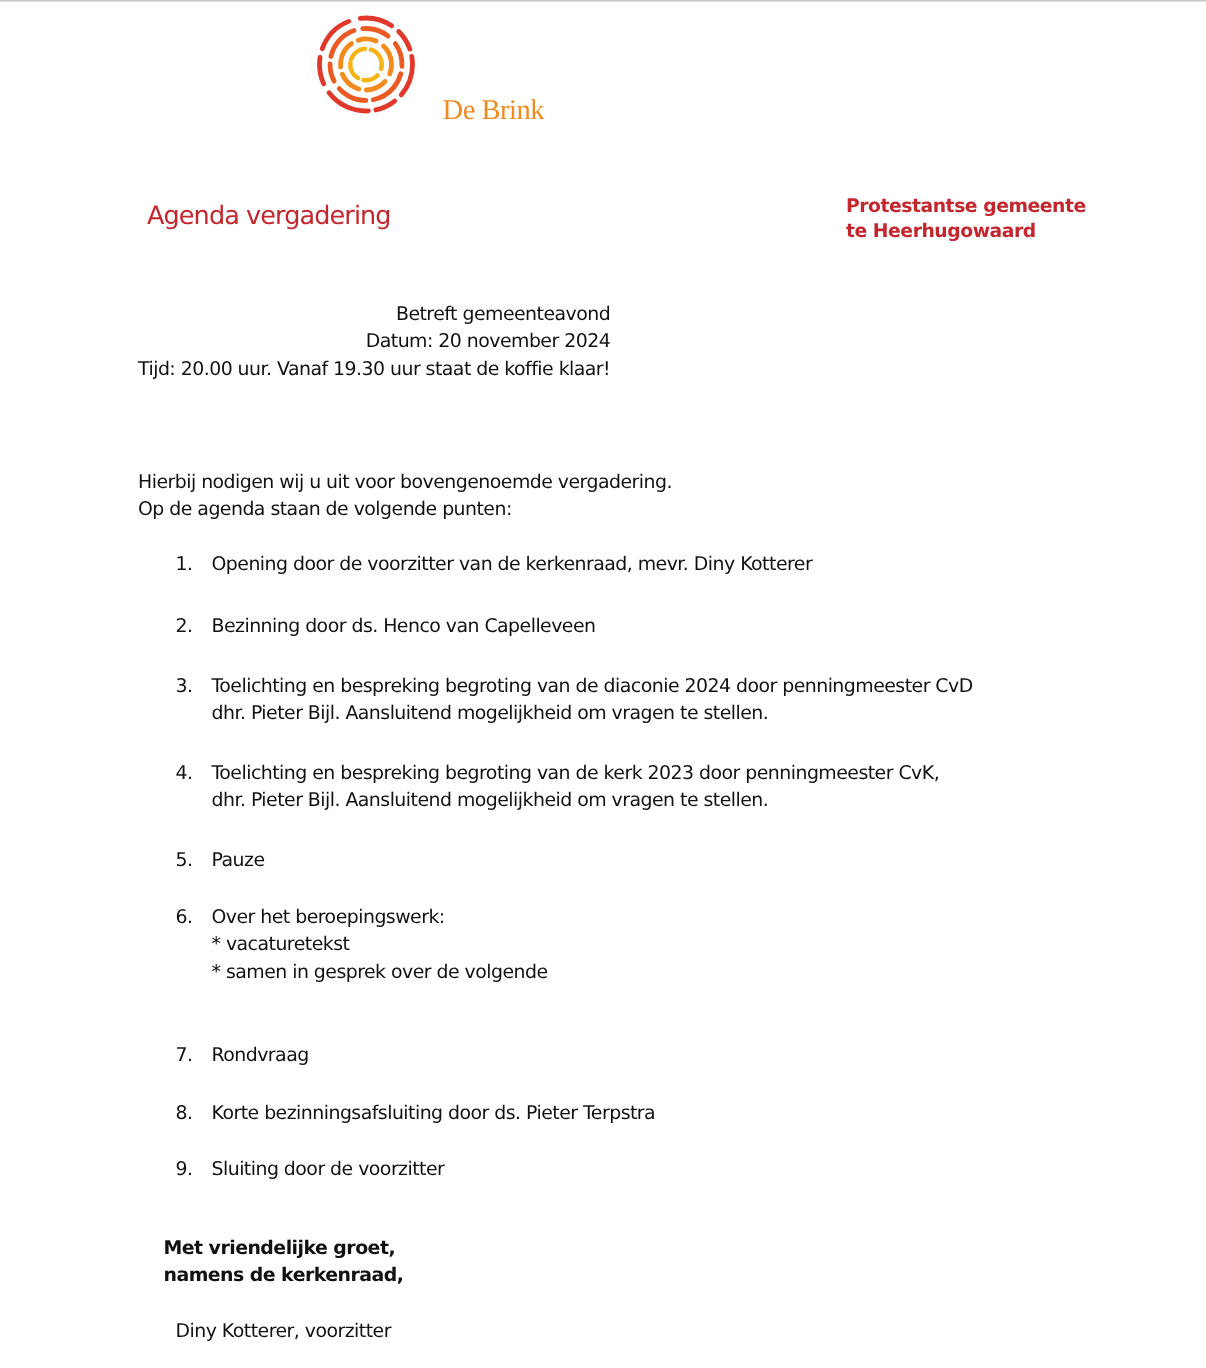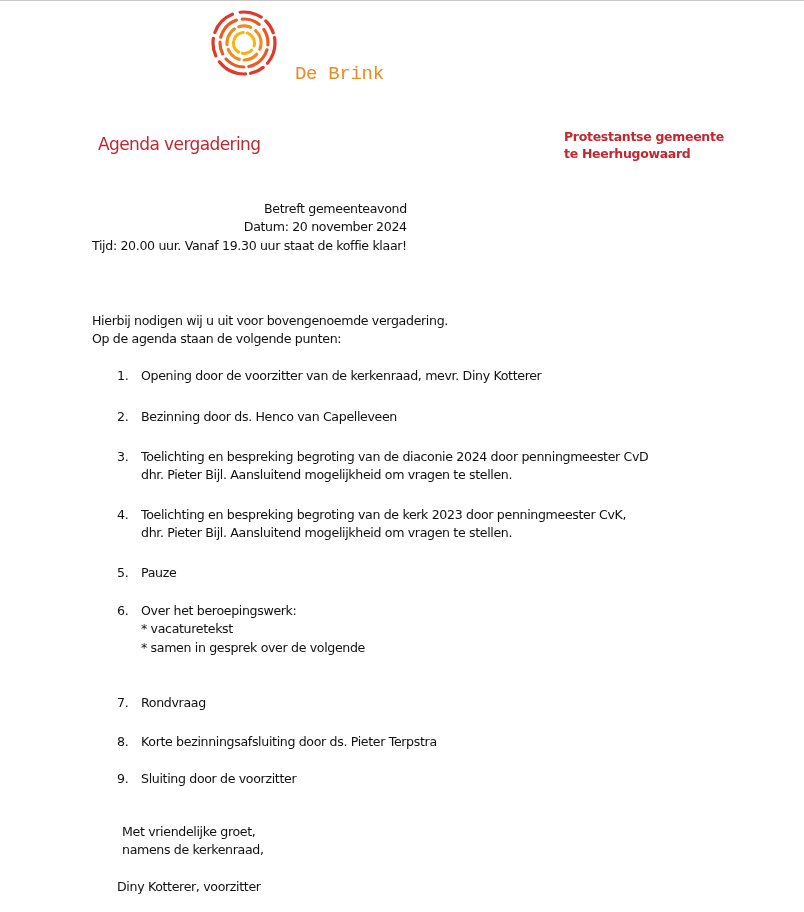--- a/index.html
+++ b/index.html
@@ -11,21 +11,21 @@
 
   .logo { position: absolute; left: 210px; top: 9px; width: 380px; height: 76px; }
   .logo-mark { position: absolute; left: 0; top: 0; width: 68px; height: 68px; }
   .logo-title {
     position: absolute; left: 83px; top: 13px;
     font-family: "DejaVu Sans", sans-serif; font-size: 37px; line-height: 40px;
     color: #c4262e; letter-spacing: -1.3px; white-space: nowrap;
   }
   .logo-sub {
     position: absolute; left: 85px; top: 54px;
-    font-family: Liberation Mono, monospace; font-size: 19px; line-height: 22px;
+    font-family: Liberation Serif, serif; font-size: 19px; line-height: 22px;
     color: #ef8a1e; letter-spacing: -0.3px; white-space: nowrap;
   }
 
   .doc-title {
     position: absolute; left: 98px; top: 130px;
     font-family: "DejaVu Sans", sans-serif; font-size: 17px; line-height: 28px;
     color: #c4262e; letter-spacing: -0.6px; white-space: nowrap;
   }
   .org {
     position: absolute; left: 564px; top: 128px;
@@ -36,21 +36,21 @@
   .text { font-family: "DejaVu Sans", sans-serif; font-size: 12.6px; line-height: 18.3px; letter-spacing: -0.35px; color: #111111; white-space: nowrap; }
 
   .meta { position: absolute; left: 92px; top: 200px; text-align: right; }
   .intro { position: absolute; left: 92px; top: 312px; }
 
   .agenda { position: absolute; left: 117px; top: 0; width: 650px; }
   .agenda-item { position: absolute; left: 0; }
   .agenda-num { position: absolute; left: 0; top: 0; width: 24px; }
   .agenda-body { position: absolute; left: 24px; top: 0; }
 
-  .closing { position: absolute; left: 122px; top: 823px; }
+  .closing { position: absolute; left: 109px; top: 823px; font-weight: bold; }
   .signature { position: absolute; left: 117px; top: 878px; }
 </style>
 </head>
 <body>
 
 <div class="topline"></div>
 
 <div class="logo">
   <svg class="logo-mark" viewBox="0 0 68 68">
     <g fill="none" stroke-linecap="round">

